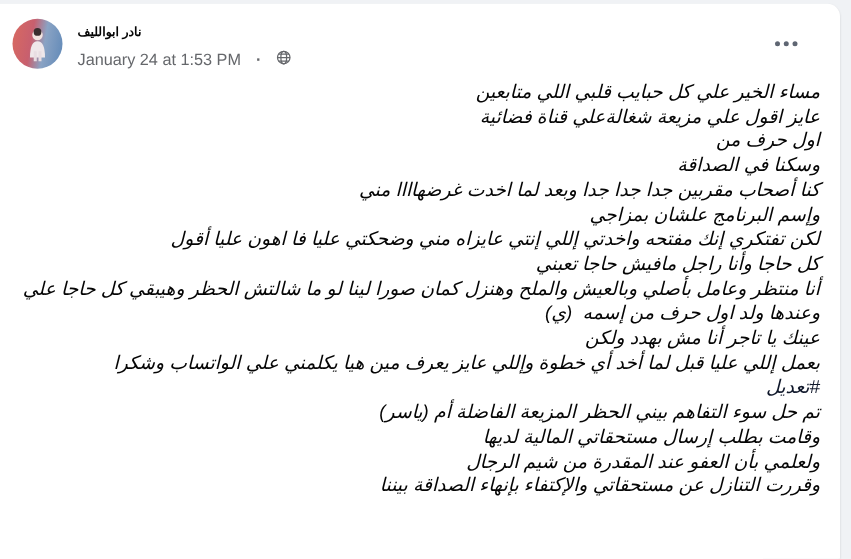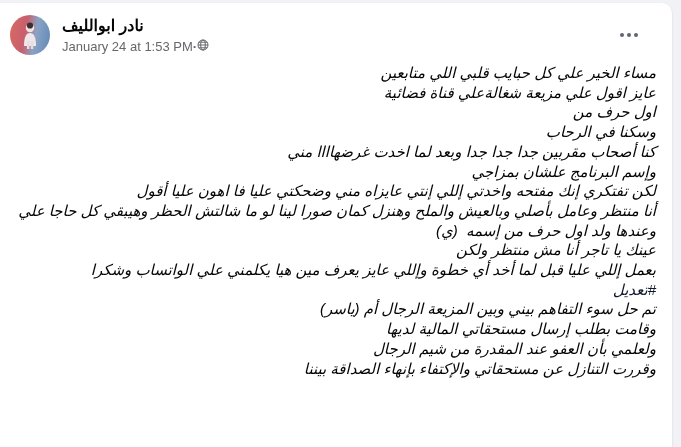--- a/index.html
+++ b/index.html
@@ -29,32 +29,32 @@
     border-radius: 50%;
     overflow: hidden;
     flex: 0 0 40px;
     background: linear-gradient(100deg, #d96a60 0%, #c85f6e 38%, #8aa3c4 62%, #5f88b7 100%);
     position: relative;
     cursor: pointer;
   }
   .avatar svg { position: absolute; left: 0; top: 0; }
   .header-meta { margin-left: 12px; padding-top: 1px; }
   .author-name {
-    font-size: 16px;
+    font-size: 10px;
     font-weight: bold;
     color: #050505;
     direction: rtl;
     line-height: 20px;
     cursor: pointer;
     display: inline-block;
   }
   .timestamp-row {
     display: flex;
     align-items: center;
-    gap: 0;
+    gap: 12px;
     margin-top: 1px;
     color: #65676b;
     font-size: 13px;
     line-height: 17px;
   }
   .timestamp-link { cursor: pointer; }
   .dot-sep { font-weight: bold; }
   .globe { display: inline-block; margin-top: 1px; }
   .more-button {
     position: absolute;
@@ -128,32 +128,33 @@
           <i></i>
           <i></i>
       </button>
     </div>
 
     <div class="post-text">
       <div>
           <div class="post-line">مساء الخير علي كل حبايب قلبي اللي متابعين</div>
           <div class="post-line">عايز اقول علي مزيعة شغالةعلي قناة فضائية</div>
           <div class="post-line">اول حرف من</div>
-          <div class="post-line">وسكنا في الرحاب</div>
+          <div class="post-line">وسكنا في الصداقة</div>
           <div class="post-line">كنا أصحاب مقربين جدا جدا جدا وبعد لما اخدت غرضهاااا مني</div>
           <div class="post-line">وإسم البرنامج علشان بمزاجي</div>
           <div class="post-line">لكن تفتكري إنك مفتحه واخدتي إللي إنتي عايزاه مني وضحكتي عليا فا اهون عليا أقول</div>
+          <div class="post-line">كل حاجا وأنا راجل مافيش حاجا تعبني</div>
           <div class="post-line">أنا منتظر وعامل بأصلي وبالعيش والملح وهنزل كمان صورا لينا لو ما شالتش الحظر وهيبقي كل حاجا علي</div>
           <div class="post-line">وعندها ولد اول حرف من إسمه  (ي)</div>
-          <div class="post-line">عينك يا تاجر أنا مش منتظر ولكن</div>
+          <div class="post-line">عينك يا تاجر أنا مش بهدد ولكن</div>
           <div class="post-line">بعمل إللي عليا قبل لما أخد أي خطوة وإللي عايز يعرف مين هيا يكلمني علي الواتساب وشكرا</div>
         </div>
       <div class="post-line hashtag-line"><a class="hashtag-link" href="#">#تعديل</a></div>
       <div>
-          <div class="post-line">تم حل سوء التفاهم بيني وبين المزيعة الرجال أم (ياسر)</div>
+          <div class="post-line">تم حل سوء التفاهم بيني الحظر المزيعة الفاضلة أم (ياسر)</div>
           <div class="post-line">وقامت بطلب إرسال مستحقاتي المالية لديها</div>
           <div class="post-line">ولعلمي بأن العفو عند المقدرة من شيم الرجال</div>
           <div class="post-line">وقررت التنازل عن مستحقاتي والإكتفاء بإنهاء الصداقة بيننا</div>
         </div>
     </div>
 
   </div>
 </div>
 
 </body></html>

